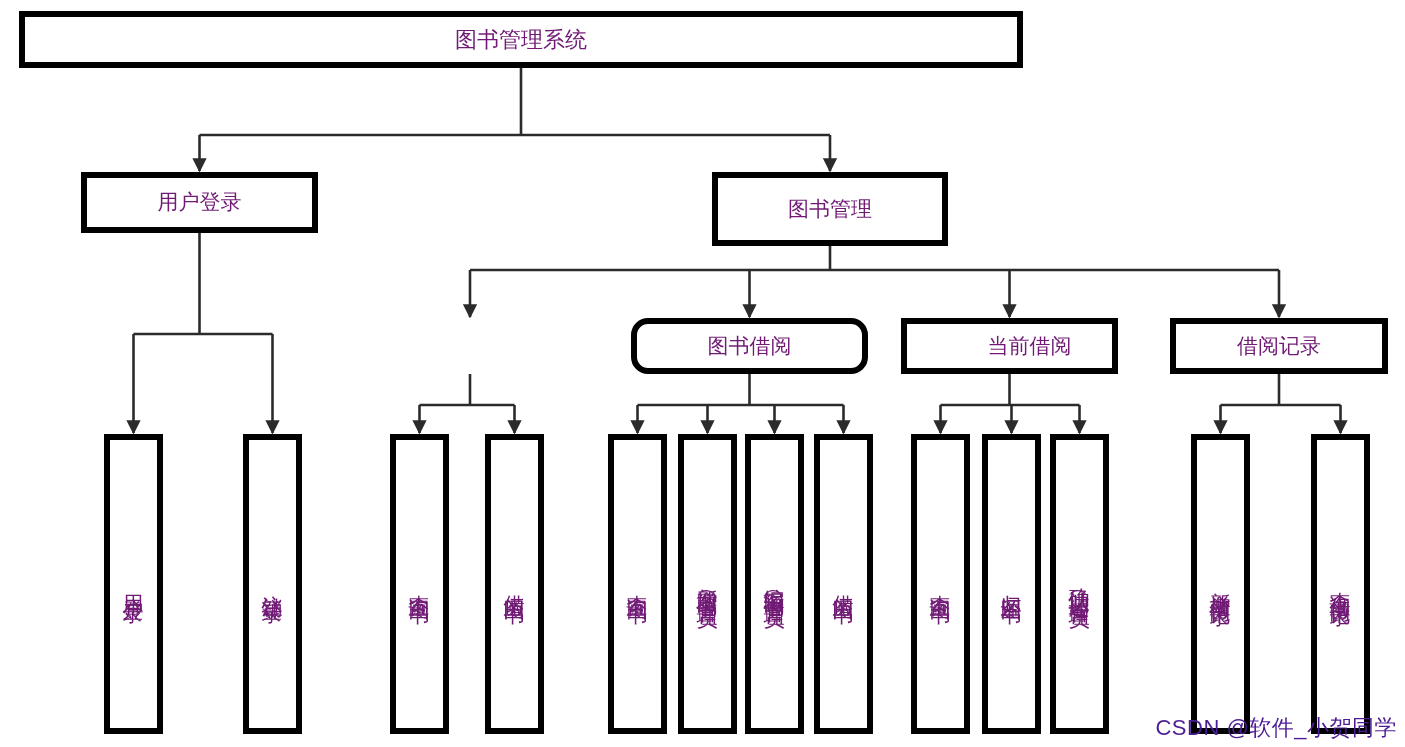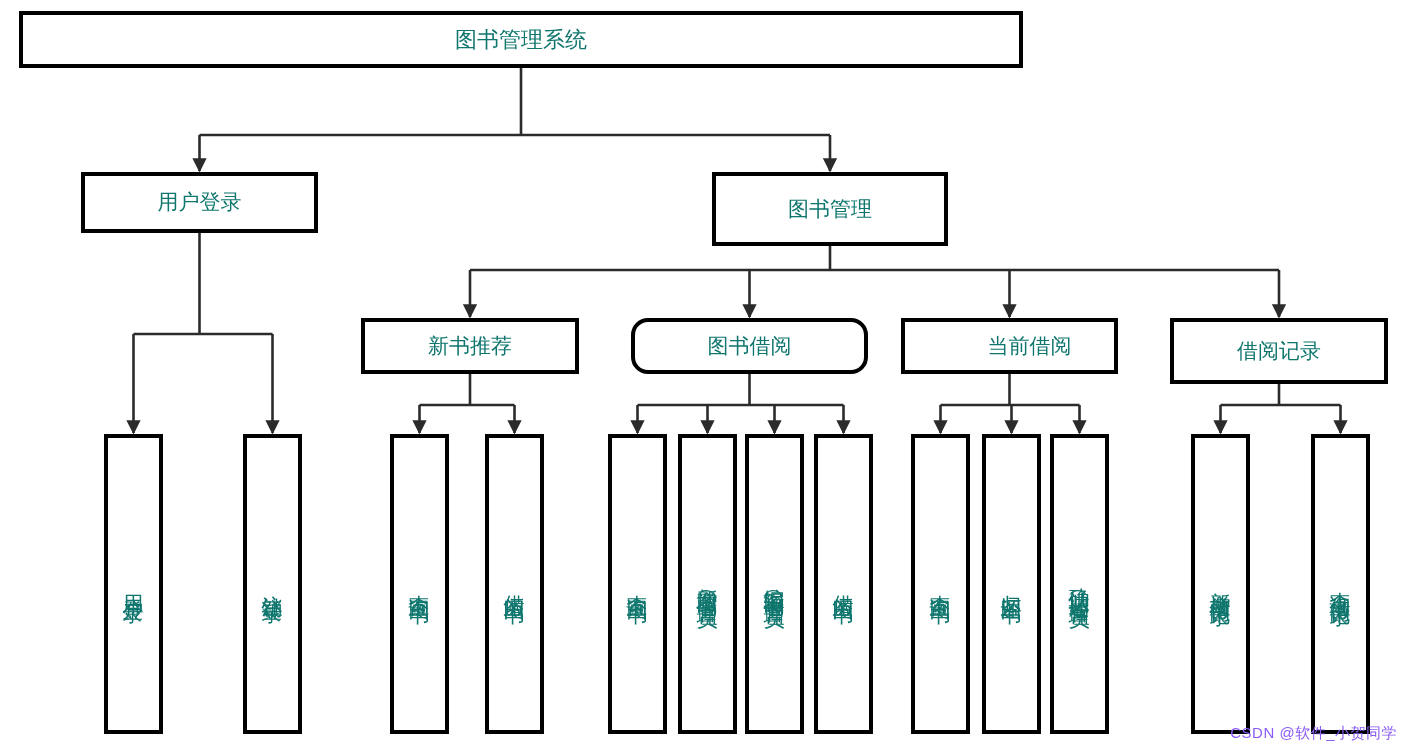--- a/index.html
+++ b/index.html
@@ -21,26 +21,26 @@
     position: absolute;
     left: 0;
     top: 0;
     width: 1405px;
     height: 747px;
     pointer-events: none;
   }
   .node {
     position: absolute;
     box-sizing: border-box;
-    border: 4px solid #000000;
+    border: 6px solid #000000;
     background: #ffffff;
     display: flex;
     align-items: center;
     justify-content: center;
-    color: #0f766e;
+    color: #701a75;
   }
   .node .label {
     display: block;
     text-align: center;
     line-height: 1.18;
     white-space: nowrap;
   }
   .node.h .label {
     font-size: 21px;
   }
@@ -57,22 +57,22 @@
     text-orientation: upright;
     font-size: 21px;
     letter-spacing: 3px;
     line-height: 1.0;
     white-space: nowrap;
   }
   #watermark {
     position: absolute;
     right: 8px;
     bottom: 4px;
-    font-size: 15px;
-    color: #8b5cf6;
+    font-size: 22px;
+    color: #4c1d95;
     letter-spacing: 0.5px;
     white-space: nowrap;
   }
 </style>
 </head>
 <body>
 
 <div id="canvas">
 
   <svg id="edge-layer" viewBox="0 0 1405 747" xmlns="http://www.w3.org/2000/svg">
@@ -123,33 +123,30 @@
   </div>
 
   <div class="node h" style="left: 81px; top: 172px; width: 237px; height: 61px;">
     <span class="label">用户登录</span>
   </div>
 
   <div class="node h" style="left: 712px; top: 172px; width: 236px; height: 74px;">
     <span class="label">图书管理</span>
   </div>
 
-  <div class="node h" style="left: 361px; top: 318px; width: 218px; height: 56px;">
-    <span class="label">新书推荐</span>
-  </div>
 
   <div class="node h" style="left: 631px; top: 318px; width: 237px; height: 56px; border-radius: 17px;">
     <span class="label">图书借阅</span>
   </div>
 
   <div class="node h" style="left: 901px; top: 318px; width: 217px; height: 56px; padding-left: 40px;">
     <span class="label">当前借阅</span>
   </div>
 
-  <div class="node h" style="left: 1170px; top: 318px; width: 218px; height: 66px;">
+  <div class="node h" style="left: 1170px; top: 318px; width: 218px; height: 56px;">
     <span class="label">借阅记录</span>
   </div>
 
   <div class="node v" style="left: 104px; top: 434px; width: 59px; height: 300px;">
     <span class="label">用户登录</span>
   </div>
 
   <div class="node v" style="left: 243px; top: 434px; width: 59px; height: 300px;">
     <span class="label">注销登录</span>
   </div>

